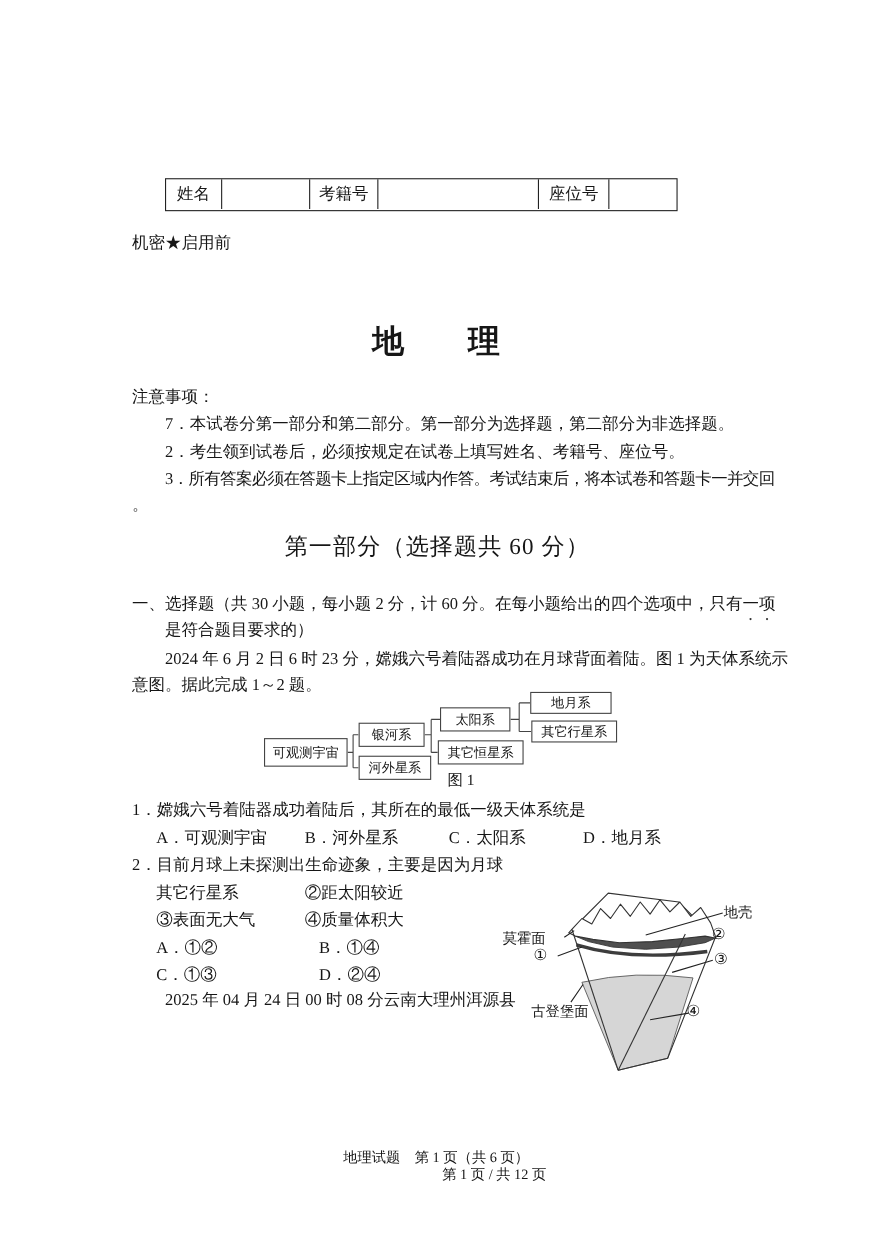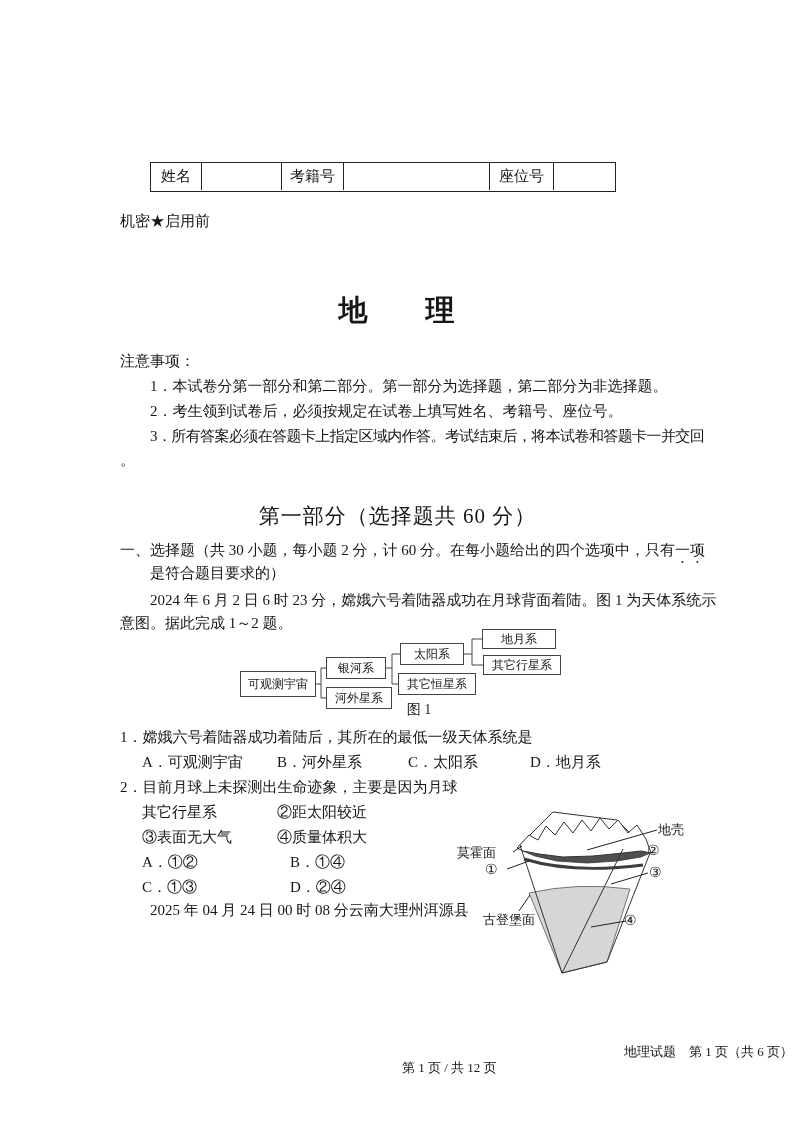--- a/index.html
+++ b/index.html
@@ -11,36 +11,36 @@
   }
   .abs{position:absolute;white-space:nowrap;}
   .t15{font-size:15px;line-height:20px;}
   
   .htable{position:absolute;left:150px;top:162px;display:flex;border:1.5px solid #222;height:30px;box-sizing:border-box;background:#fff;}
   .hcell{box-sizing:border-box;height:27px;display:flex;align-items:center;justify-content:center;font-size:15px;}
   .hcell+.hcell{border-left:1px solid #222;}
   
   .title{position:absolute;left:0;right:0;top:242px;text-align:center;font-size:22px;font-weight:700;letter-spacing:1px;}
   .subject{position:absolute;left:0;right:0;top:291px;text-align:center;font-size:29px;font-weight:700;}
-  .part-heading{position:absolute;left:120px;width:555px;top:483px;text-align:center;font-size:21px;letter-spacing:1px;margin-top:19px;}
+  .part-heading{position:absolute;left:120px;width:555px;top:483px;text-align:center;font-size:21px;letter-spacing:1px;}
   .emph{
     -webkit-text-emphasis:dot #333;text-emphasis:dot #333;
     -webkit-text-emphasis-position:under right;text-emphasis-position:under right;
   }
   
   .fig1{position:absolute;left:238px;top:627px;width:330px;height:96px;}
   .fig1 svg{position:absolute;left:0;top:0;}
   .fbox{position:absolute;border:1px solid #444;background:#fff;font-size:12px;line-height:12px;display:flex;align-items:center;justify-content:center;box-sizing:border-box;}
   .fcap{position:absolute;left:146px;top:74px;width:70px;text-align:center;font-size:14px;}
   
   .fig2{position:absolute;left:445px;top:792px;width:248px;height:205px;}
   .fig2 svg{position:absolute;left:0;top:0;}
   .flabel{position:absolute;font-size:13px;line-height:16px;white-space:nowrap;}
   .fnum{position:absolute;font-size:14px;line-height:17px;white-space:nowrap;}
-  .footer1{position:absolute;left:0;right:0;top:1043px;text-align:right;font-size:13px;}
+  .footer1{position:absolute;left:0;right:0;top:1043px;text-align:center;font-size:13px;}
   .footer2{position:absolute;left:402px;top:1059px;font-size:13px;}
 </style>
 </head>
 <body>
 
 <div class="page">
 
   <div class="htable">
     <div class="hcell" style="width:50px">姓名</div>
     <div class="hcell" style="width:80px"></div>
@@ -48,21 +48,21 @@
     <div class="hcell" style="width:146px"></div>
     <div class="hcell" style="width:64px">座位号</div>
     <div class="hcell" style="width:62px"></div>
   </div>
 
   <div class="abs t15" style="left:120px;top:211px">机密★启用前</div>
 
   <div class="subject">地　　理</div>
 
   <div class="abs t15" style="left:120px;top:351px">注意事项：</div>
-  <div class="abs t15" style="left:150px;top:376px">1．本试卷分第一部分和第二部分。第一部分为选择题，第二部分为非选择题。</div>
+  <div class="abs t15" style="left:150px;top:376px">7．本试卷分第一部分和第二部分。第一部分为选择题，第二部分为非选择题。</div>
   <div class="abs t15" style="left:150px;top:401px">2．考生领到试卷后，必须按规定在试卷上填写姓名、考籍号、座位号。</div>
   <div class="abs t15" style="left:150px;top:426px;letter-spacing:-0.6px">3．所有答案必须在答题卡上指定区域内作答。考试结束后，将本试卷和答题卡一并交回</div>
   <div class="abs t15" style="left:120px;top:450px">。</div>
 
   <div class="part-heading">第一部分（选择题共 60 分）</div>
 
   <div class="abs t15" style="left:120px;top:540px"><span>一、选择题（共 30 小题，每小题 2 分，计 60 分。在每小题给出的四个选项中，只有</span><span class="emph">一项</span></div>
   <div class="abs t15" style="left:150px;top:563px">是符合题目要求的）</div>
 
   <div class="abs t15" style="left:150px;top:590px">2024 年 6 月 2 日 6 时 23 分，嫦娥六号着陆器成功在月球背面着陆。图 1 为天体系统示</div>

